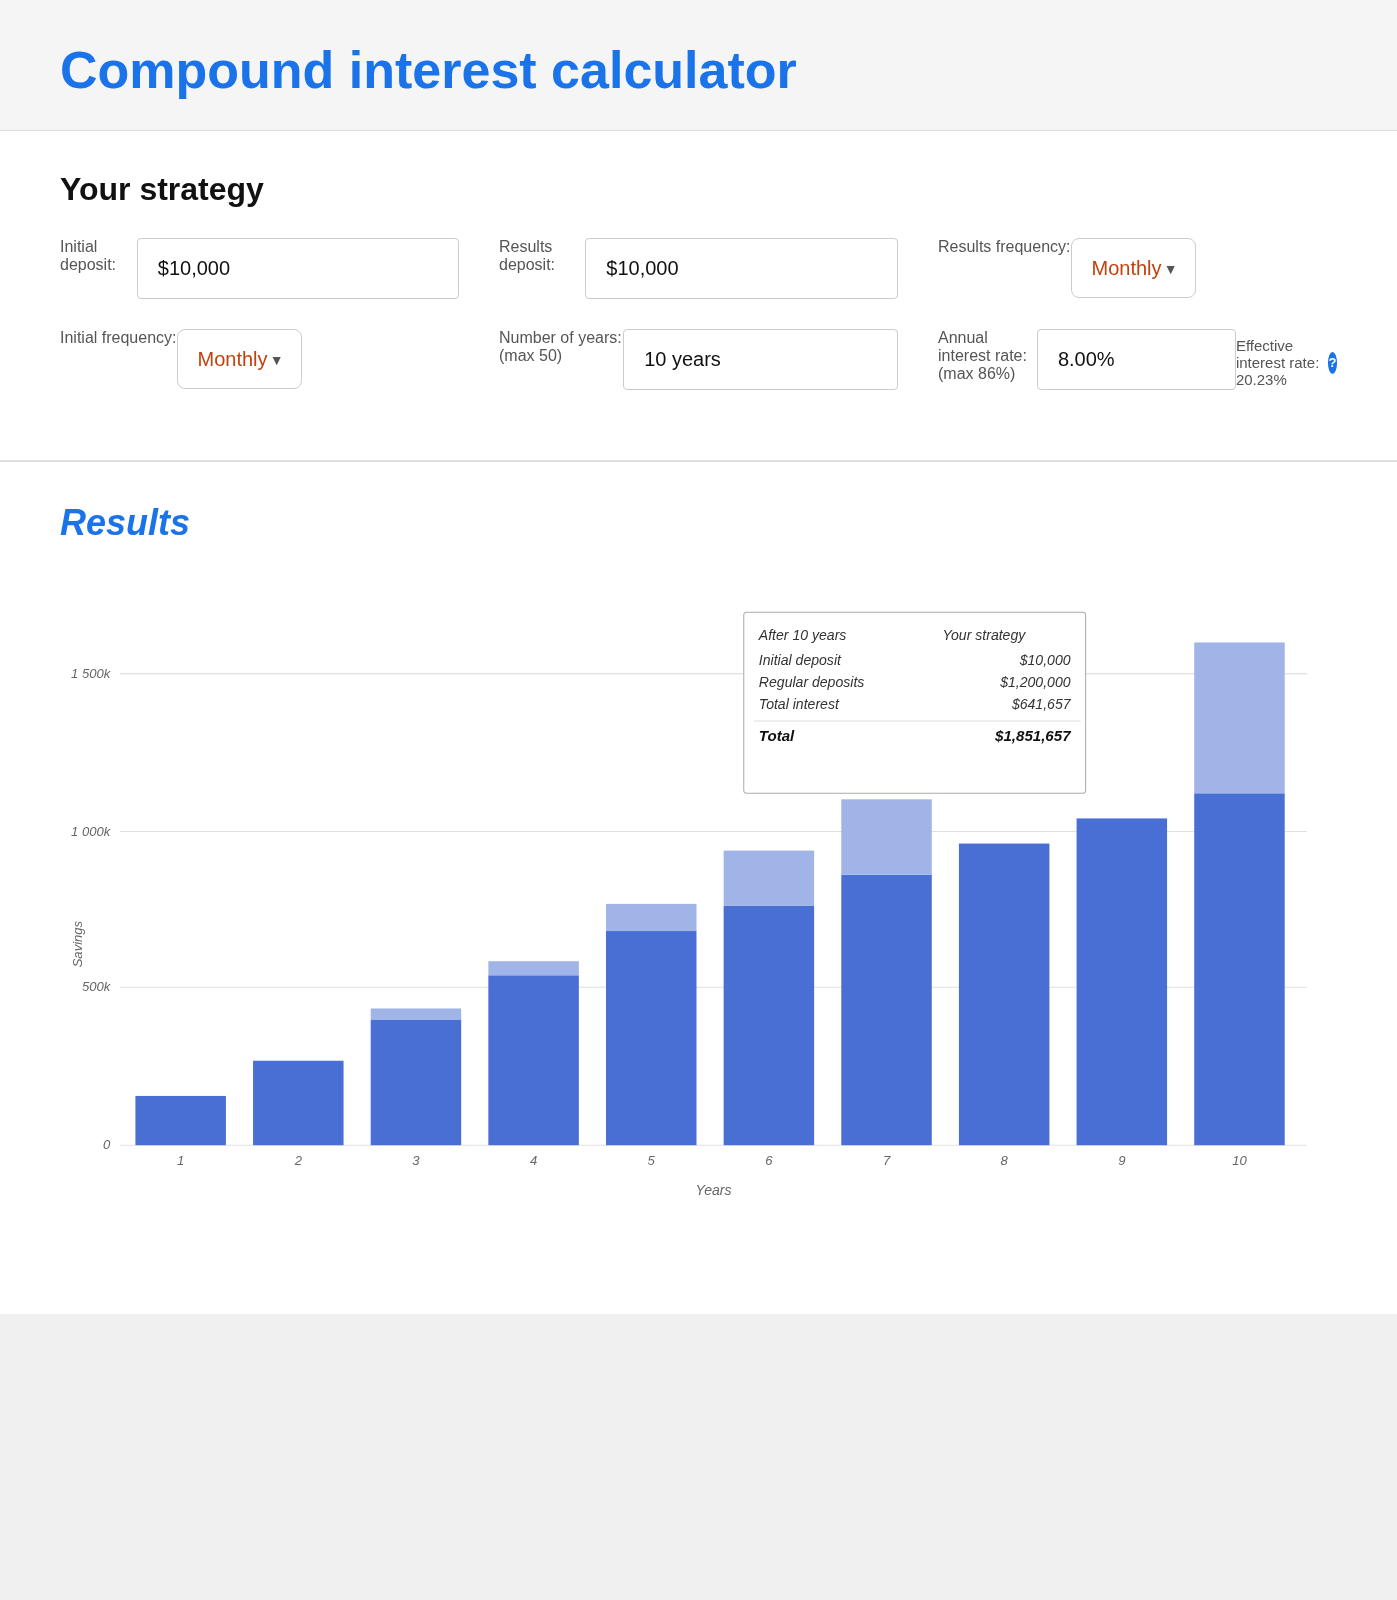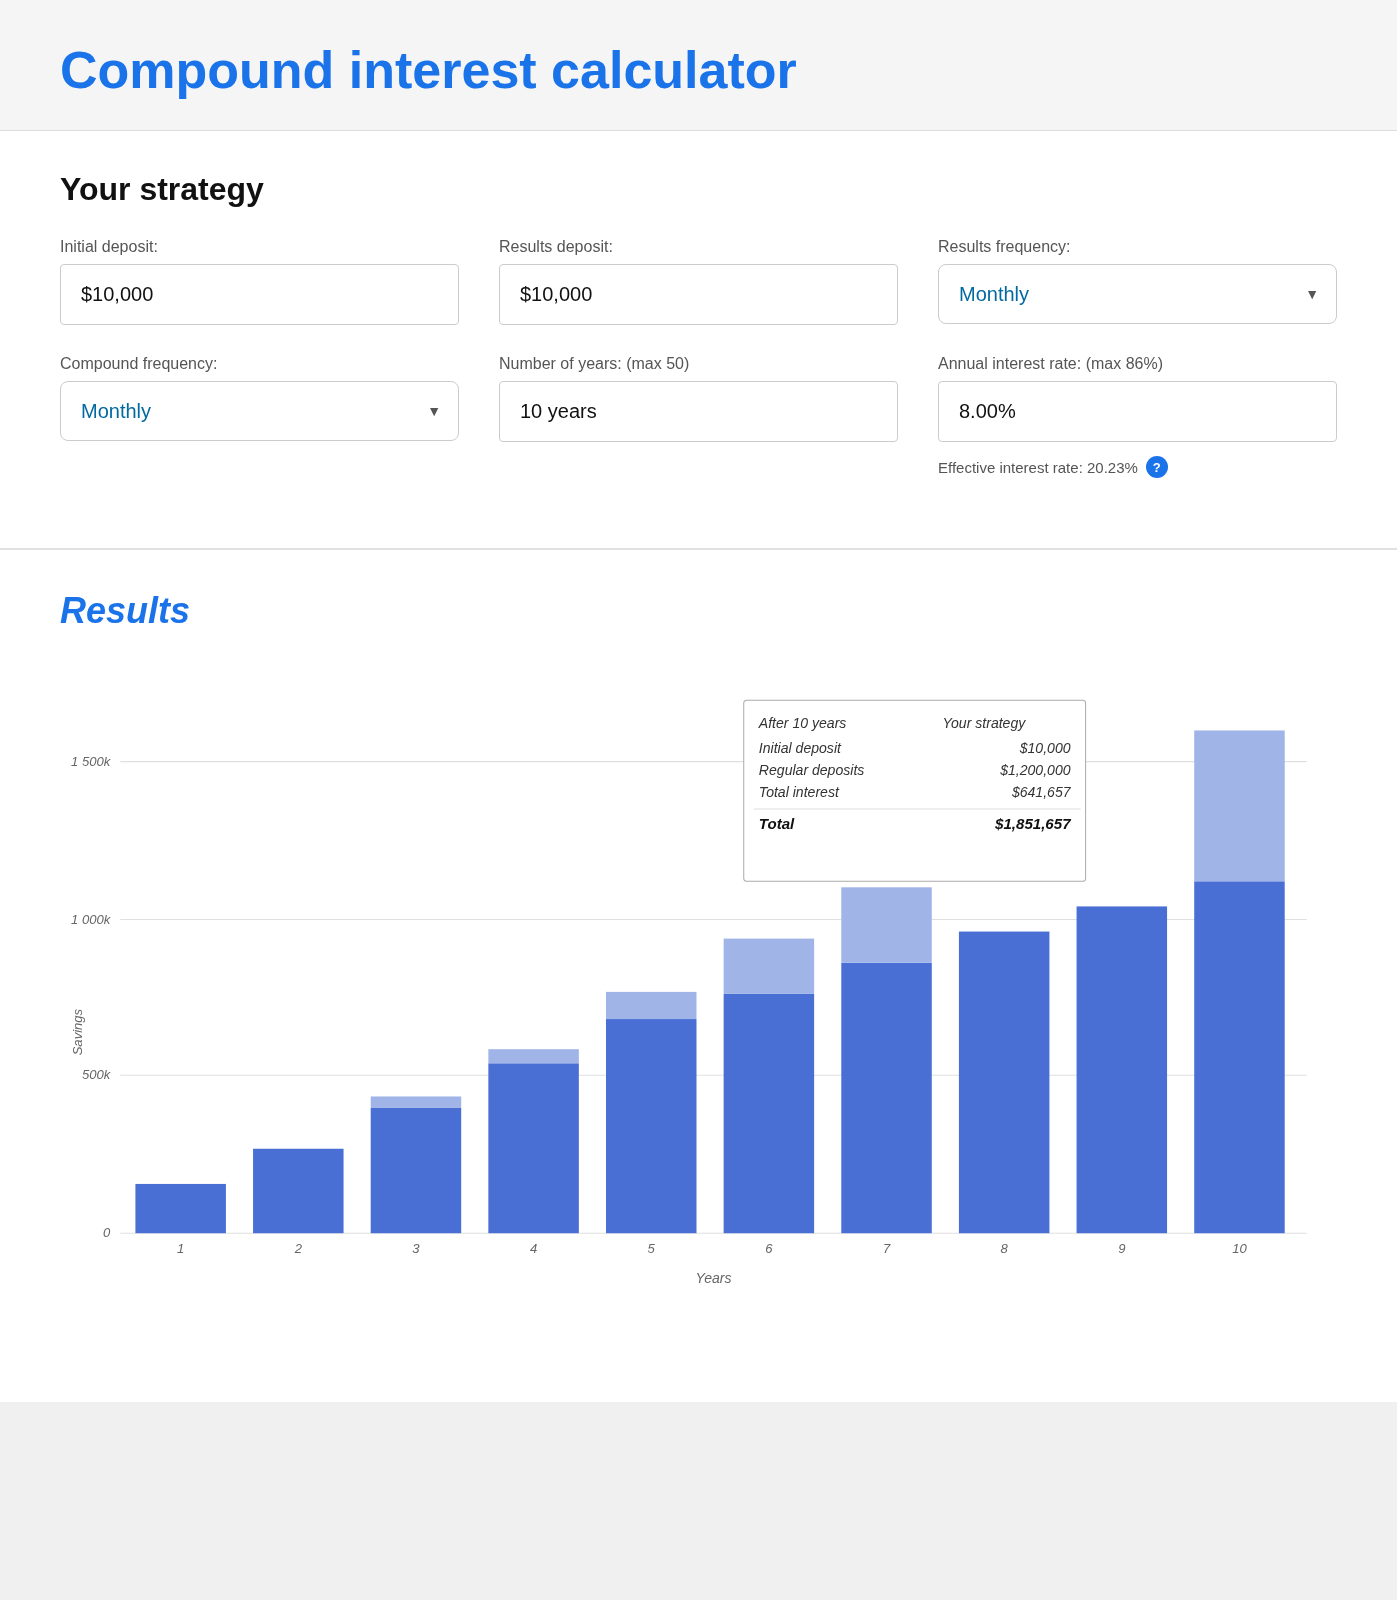--- a/index.html
+++ b/index.html
@@ -35,22 +35,20 @@
       margin-bottom: 30px;
     }
     .form-row {
       display: flex;
       gap: 40px;
       margin-bottom: 30px;
     }
     .form-group {
       flex: 1;
       display: flex;
-      flex-direction: column;
-      gap: 8px;
     }
     .form-label {
       font-size: 16px;
       color: #555;
     }
     .form-input {
       border: 1px solid #ccc;
       border-radius: 4px;
       padding: 18px 20px;
       font-size: 20px;
@@ -60,21 +58,21 @@
       width: 100%;
     }
     .form-select-wrapper {
       position: relative;
     }
     .form-select {
       border: 1px solid #ccc;
       border-radius: 8px;
       padding: 18px 20px;
       font-size: 20px;
-      color: #0369a1;
+      color: #c2410c;
       background: #fff;
       width: 100%;
       appearance: none;
       outline: none;
       cursor: pointer;
     }
     .select-arrow {
       position: absolute;
       right: 18px;
       top: 50%;
@@ -156,21 +154,21 @@
             <option>Quarterly</option>
             <option>Annually</option>
           </select>
           <span class="select-arrow">▼</span>
         </div>
       </div>
     </div>
 
     <div class="form-row">
       <div class="form-group">
-        <label class="form-label">Compound frequency:</label>
+        <label class="form-label">Initial frequency:</label>
         <div class="form-select-wrapper">
           <select class="form-select">
             <option>Monthly</option>
             <option>Daily</option>
             <option>Weekly</option>
             <option>Quarterly</option>
             <option>Annually</option>
           </select>
           <span class="select-arrow">▼</span>
         </div>

